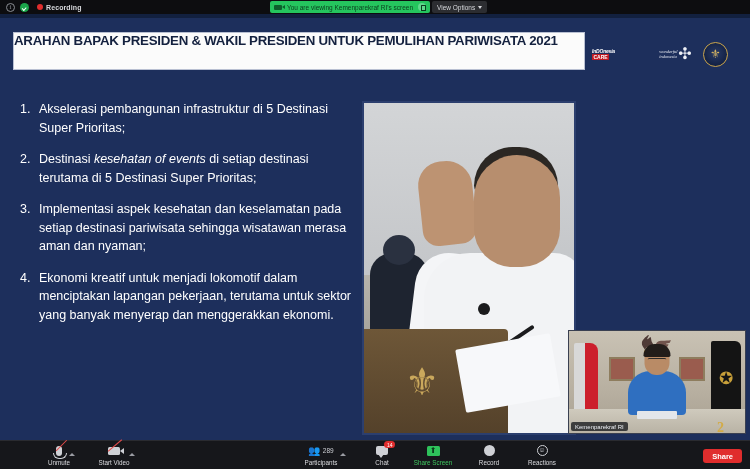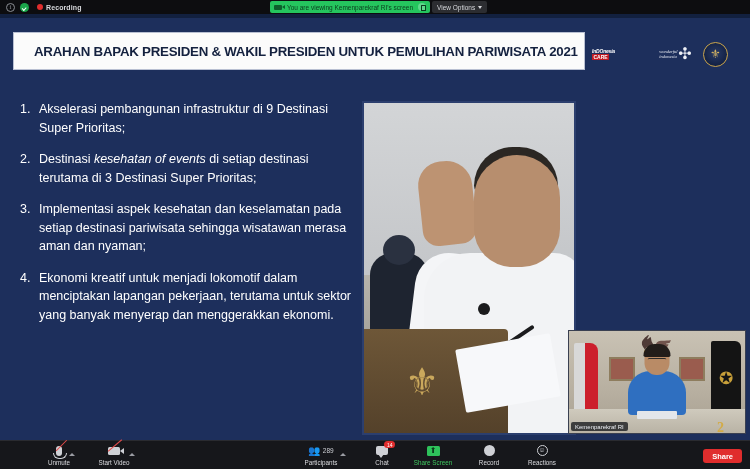--- a/index.html
+++ b/index.html
@@ -76,21 +76,21 @@
     position: absolute; left: 0; top: 0; width: 750px; height: 426px;
     background: #1d2f5c;
   }
   .slide::before {
     content: ""; position: absolute; left: 0; top: 0; width: 750px; height: 4px;
     background: #12203f;
   }
 
   .title-box {
     position: absolute; left: 14px; top: 19px; width: 570px; height: 36px;
-    background: #fbfbfb; display: flex; align-items: center; padding-left: 20px;
+    background: #fbfbfb; display: flex; padding-left: 0;
     box-shadow: 0 0 0 1px #b9c0d2;
   }
   .title-text {
     color: #14213f; font-size: 13.3px; font-weight: bold;
     letter-spacing: -0.25px; white-space: nowrap;
     font-family: "Liberation Sans", sans-serif;
   }
 
   .logos {
     position: absolute; left: 592px; top: 26px; width: 150px; height: 28px;
@@ -381,25 +381,25 @@
             <span>indonesia</span>
           </span>
           <span class="bird">✣</span>
         </div>
         <div class="logo-emblem">⚜</div>
       </div>
 
       <div class="bullets">
         <div class="bullet">
           <span class="b-num">1.</span>
-          <span class="b-txt"><span>Akselerasi pembangunan infrastruktur di 9 Destinasi Super Prioritas;</span><em></em><span></span></span>
+          <span class="b-txt"><span>Akselerasi pembangunan infrastruktur di 5 Destinasi Super Prioritas;</span><em></em><span></span></span>
         </div>
         <div class="bullet">
           <span class="b-num">2.</span>
-          <span class="b-txt"><span>Destinasi </span><em>kesehatan of events</em><span> di setiap destinasi terutama di 3 Destinasi Super Prioritas;</span></span>
+          <span class="b-txt"><span>Destinasi </span><em>kesehatan of events</em><span> di setiap destinasi terutama di 5 Destinasi Super Prioritas;</span></span>
         </div>
         <div class="bullet">
           <span class="b-num">3.</span>
           <span class="b-txt"><span>Implementasi aspek kesehatan dan keselamatan pada setiap destinasi pariwisata sehingga wisatawan merasa aman dan nyaman;</span><em></em><span></span></span>
         </div>
         <div class="bullet">
           <span class="b-num">4.</span>
           <span class="b-txt"><span>Ekonomi kreatif untuk menjadi lokomotif dalam menciptakan lapangan pekerjaan, terutama untuk sektor yang banyak menyerap dan menggerakkan ekonomi.</span><em></em><span></span></span>
         </div>
       </div>

